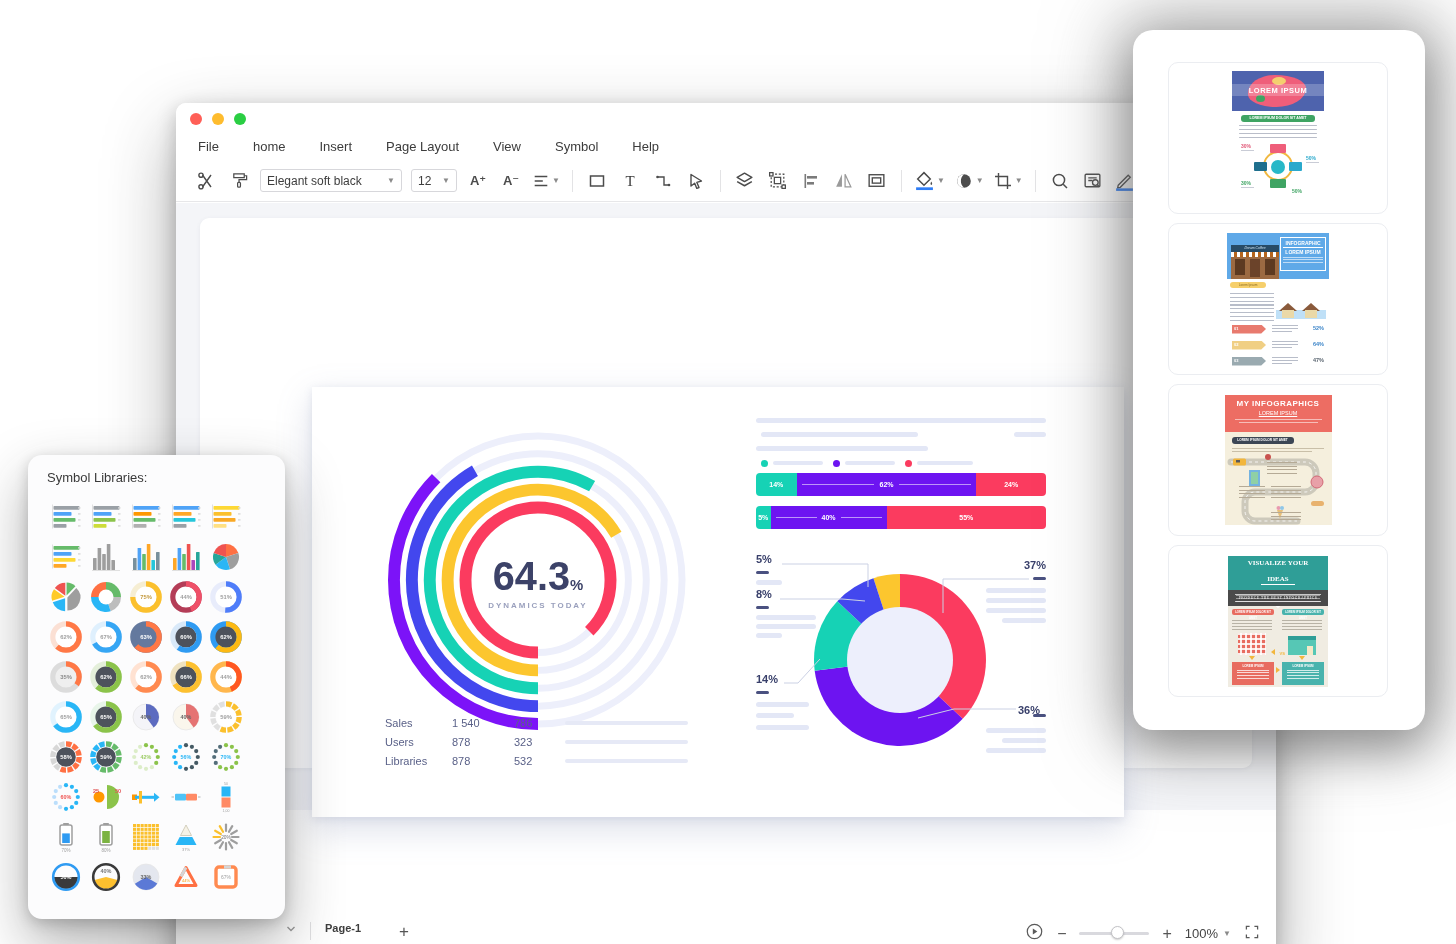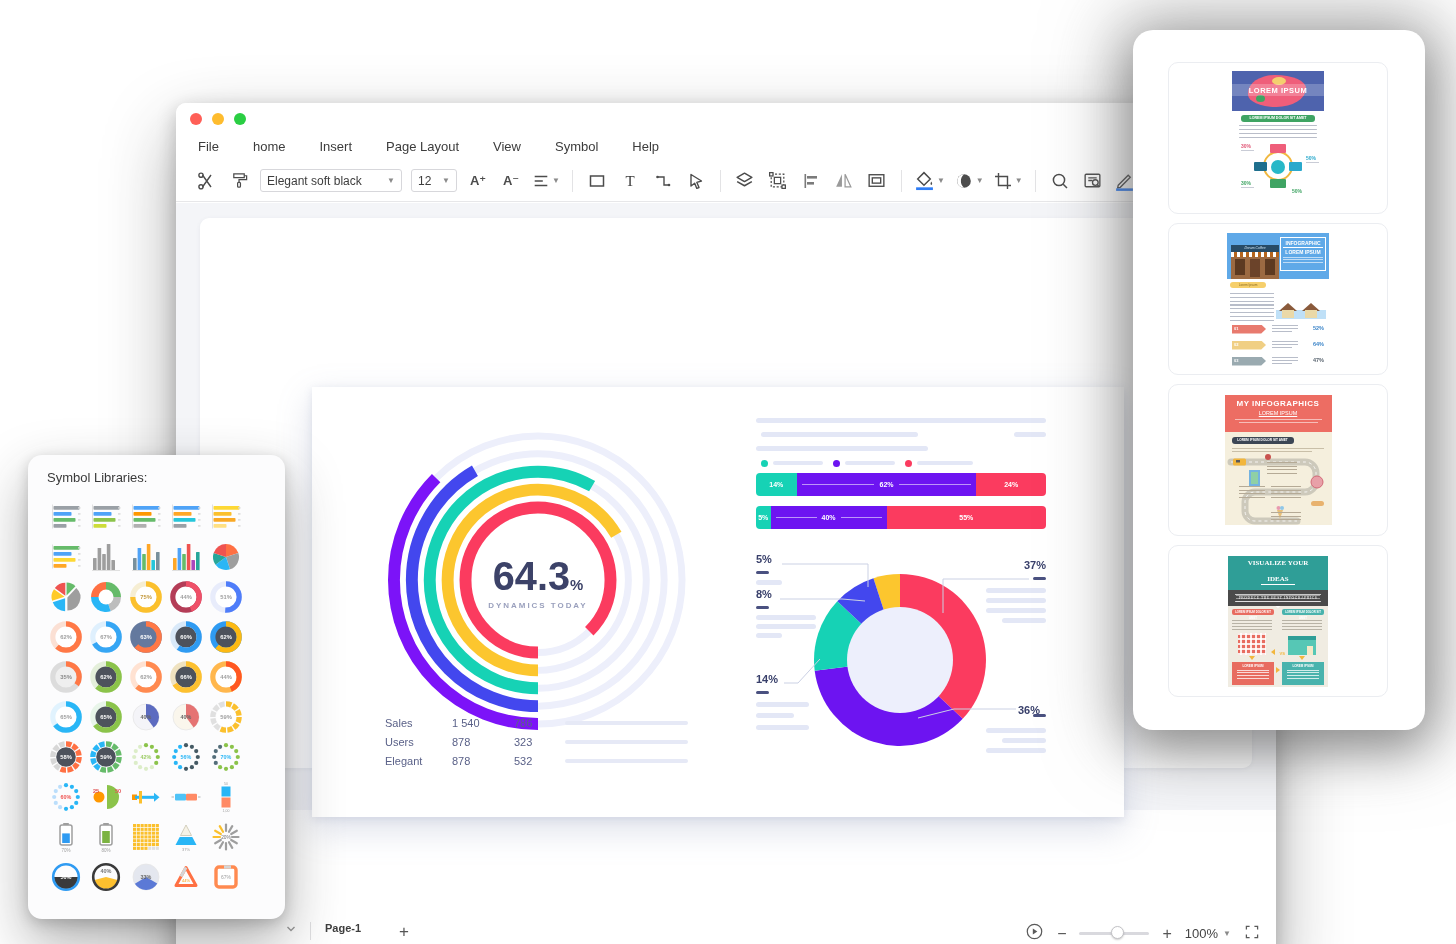--- a/index.html
+++ b/index.html
@@ -253,21 +253,21 @@
               <span class="s2">786</span>
       <span class="strack"><span class="sfill" style="width:44%;background:#2e6bf0"></span></span>
             </div>
             <div class="srow" style="top: 349px;">
               <span class="sl">Users</span>
               <span class="s1">878</span>
               <span class="s2">323</span>
       <span class="strack"><span class="sfill" style="width:74%;background:#ffa435"></span></span>
             </div>
             <div class="srow" style="top: 368px;">
-              <span class="sl">Elegant</span>
+              <span class="sl">Libraries</span>
               <span class="s1">878</span>
               <span class="s2">532</span>
       <span class="strack"><span class="sfill" style="width:14%;background:#f63e4c"></span></span>
             </div>
           </div>
 
         <div class="ln" style="left:444px;top:31px;width:290px"></div>
         <div class="ln" style="left:449px;top:45px;width:157px"></div>
         <div class="ln" style="left:702px;top:45px;width:32px"></div>
         <div class="ln" style="left:444px;top:59px;width:172px"></div>

